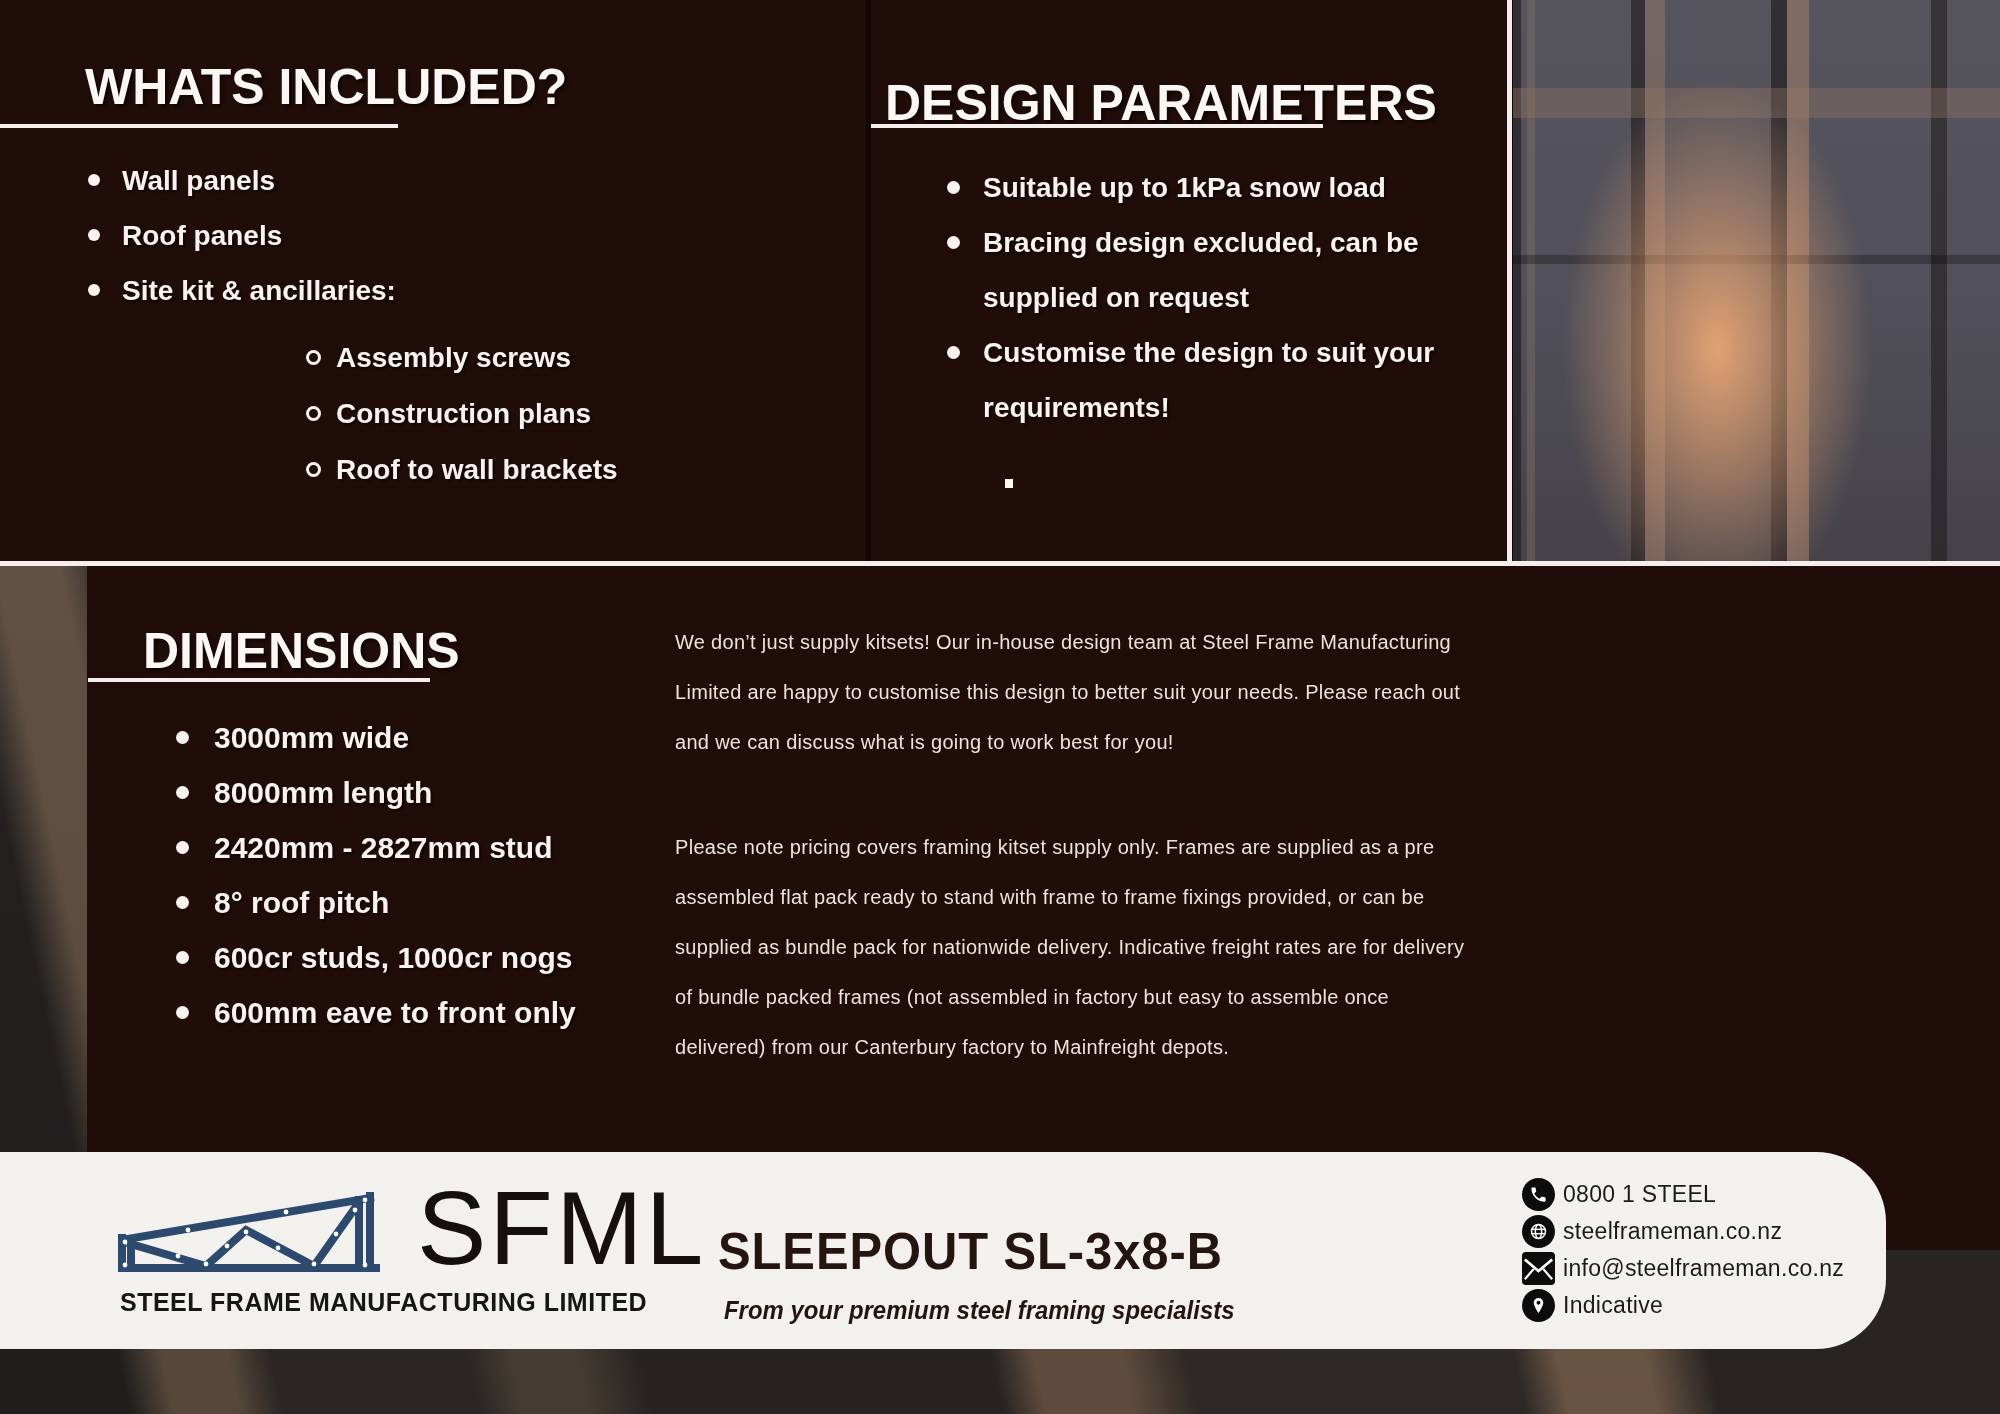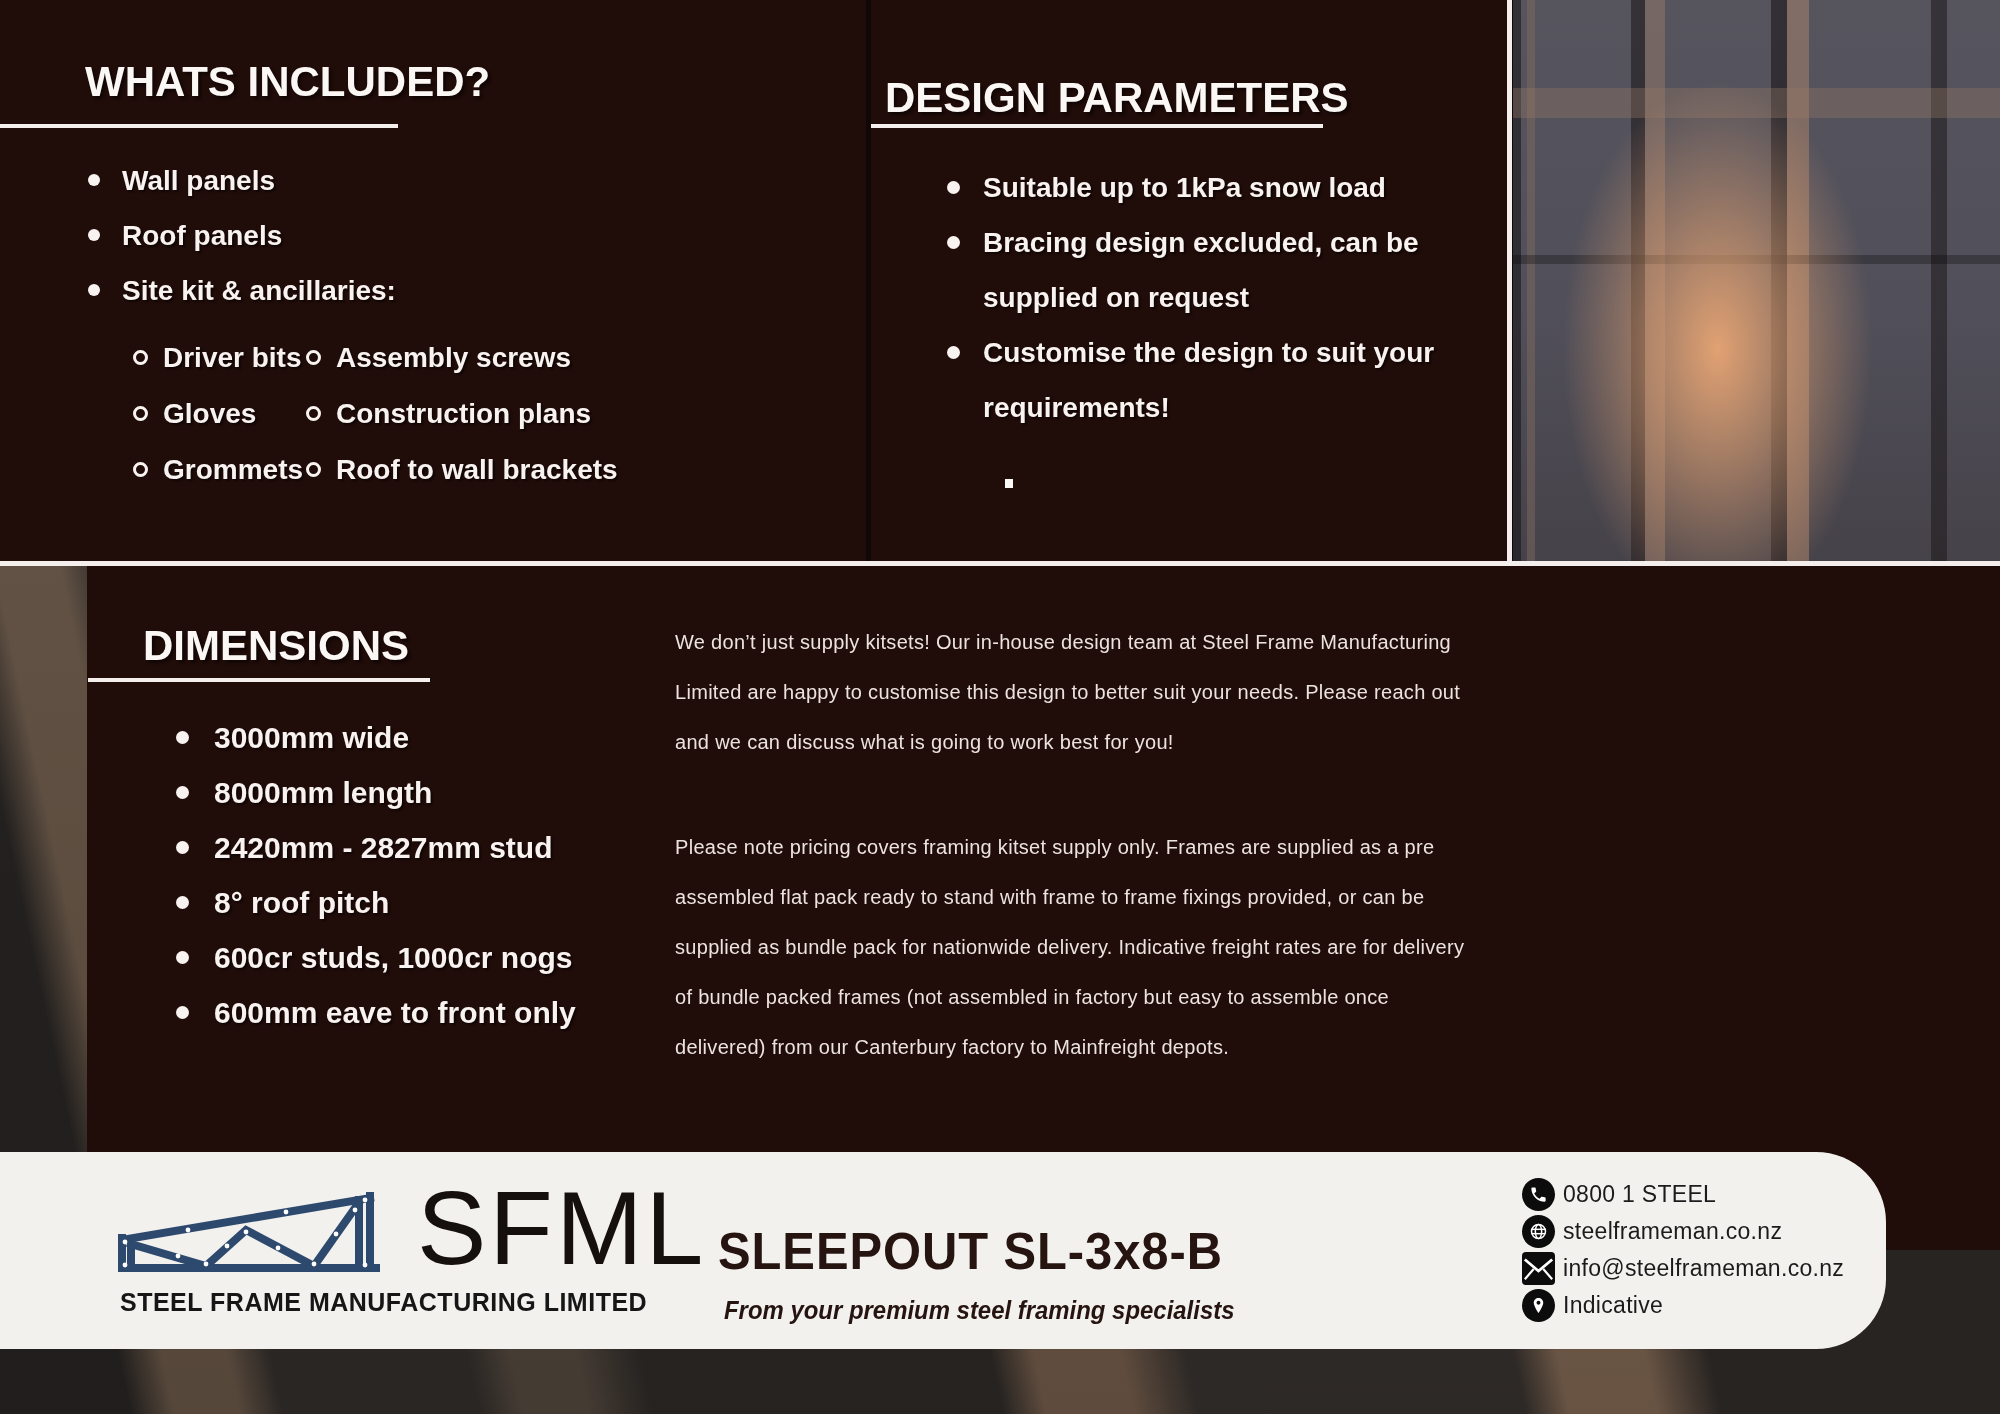--- a/index.html
+++ b/index.html
@@ -22,21 +22,21 @@
   
   .panel{position:absolute;background:#200c09;}
   .panel-top-left{left:0;top:0;width:866px;height:562px;}
   .panel-top-mid{left:871px;top:0;width:636px;height:562px;}
   .panel-middle{left:87px;top:566px;width:1913px;height:684px;}
   .vline-white{position:absolute;left:1507px;top:0;width:5px;height:562px;background:#f4efec;}
   .hline-white{position:absolute;left:0;top:561px;width:2000px;height:5px;background:#f4efec;z-index:4;}
   .artifact-dot{position:absolute;left:1005px;top:479px;width:8px;height:9px;background:#fbf8f6;z-index:5;}
 
   
-  .sec-h{position:absolute;color:#fbf7f4;font-weight:700;font-size:42px;letter-spacing:0;
+  .sec-h{position:absolute;color:#fbf7f4;font-weight:700;font-size:50px;letter-spacing:0;
          text-shadow:3px 3px 3px rgba(0,0,0,0.45);white-space:nowrap;z-index:3;}
   .underline{position:absolute;height:4px;background:#f4efec;z-index:3;}
 
   
   ul.blist{position:absolute;list-style:none;margin:0;padding:0;z-index:3;}
   ul.blist li{position:relative;color:#f8f3f0;font-weight:700;
               text-shadow:2px 2px 2px rgba(0,0,0,0.5);}
   ul.blist li::before{content:"";position:absolute;left:0;border-radius:50%;}
 
   ul.list-main{left:88px;top:153px;}
@@ -95,25 +95,20 @@
   <div class="vline-white"></div>
   <div class="hline-white"></div>
   <div class="artifact-dot"></div>
 
   <div class="sec-h" style="left:85px;top:58px;">WHATS INCLUDED?</div>
   <div class="underline" style="left:0;top:124px;width:398px;"></div>
   <ul class="blist list-main">
     <li>Wall panels</li>
     <li>Roof panels</li>
     <li>Site kit &amp; ancillaries:</li>
-  </ul>
-  <ul class="blist sublist sub1">
-    <li>Driver bits</li>
-    <li>Gloves</li>
-    <li>Grommets</li>
   </ul>
   <ul class="blist sublist sub2">
     <li>Assembly screws</li>
     <li>Construction plans</li>
     <li>Roof to wall brackets</li>
   </ul>
 
   <div class="sec-h" style="left:885px;top:74px;">DESIGN PARAMETERS</div>
   <div class="underline" style="left:871px;top:124px;width:452px;"></div>
   <ul class="blist list-design">

